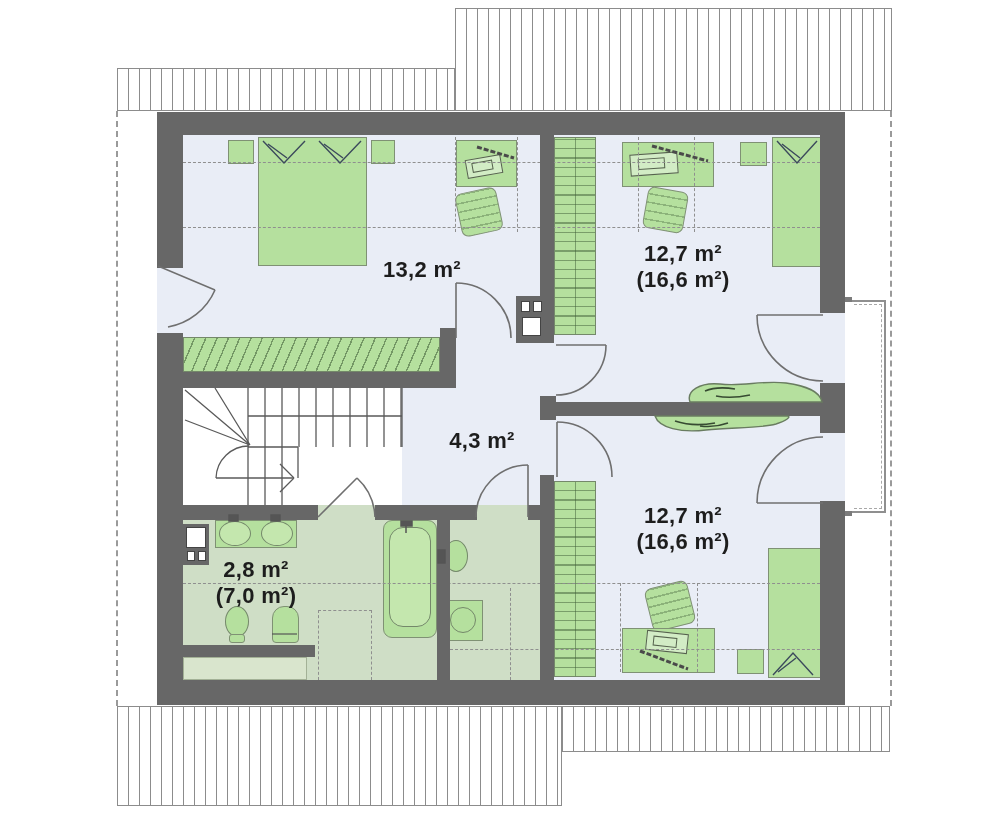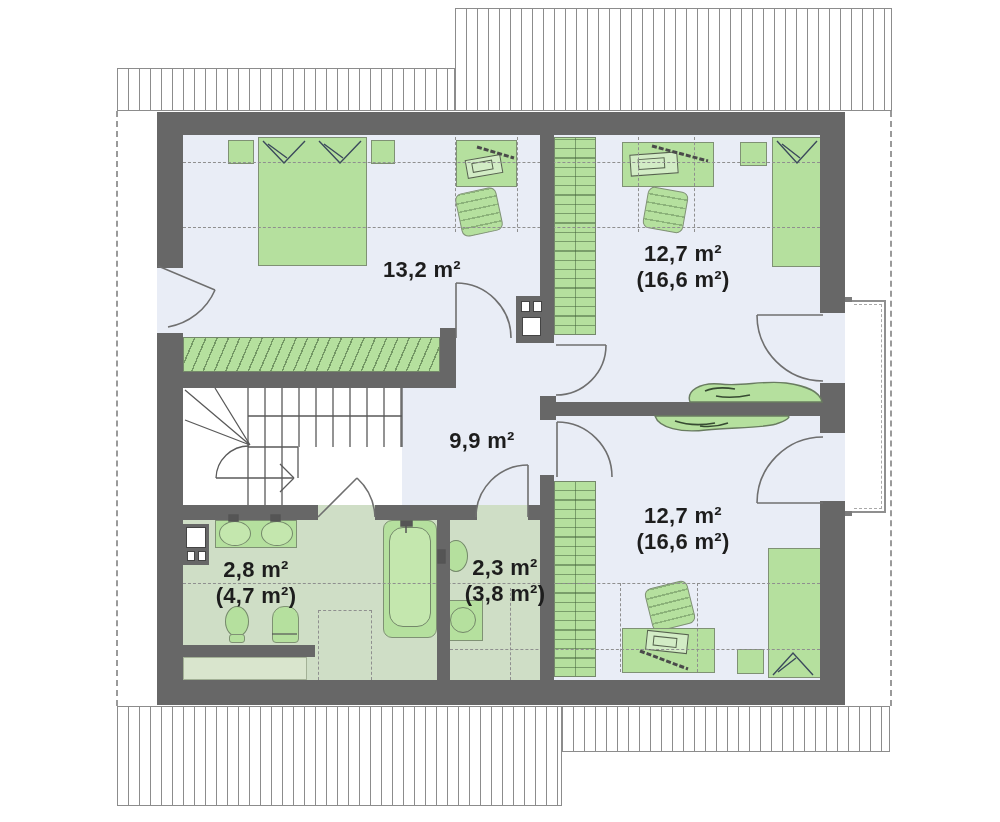--- a/index.html
+++ b/index.html
@@ -234,28 +234,24 @@
   </svg>
 
   <div class="lbl" style="left:322px;top:241px;margin-top:16px;">
     <span>13,2 m²</span>
   </div>
   <div class="lbl" style="left:583px;top:241px;">
     <span>12,7 m²</span>
     <span>(16,6 m²)</span>
   </div>
   <div class="lbl" style="left:382px;top:428px;">
-    <span>9,9 m²</span>
+    <span>4,3 m²</span>
   </div>
   <div class="lbl" style="left:583px;top:503px;">
     <span>12,7 m²</span>
     <span>(16,6 m²)</span>
   </div>
   <div class="lbl" style="left:156px;top:557px;">
     <span>2,8 m²</span>
-    <span>(4,7 m²)</span>
-  </div>
-  <div class="lbl" style="left:405px;top:555px;">
-    <span>2,3 m²</span>
-    <span>(3,8 m²)</span>
+    <span>(7,0 m²)</span>
   </div>
 
 </div>
 
 </body></html>

